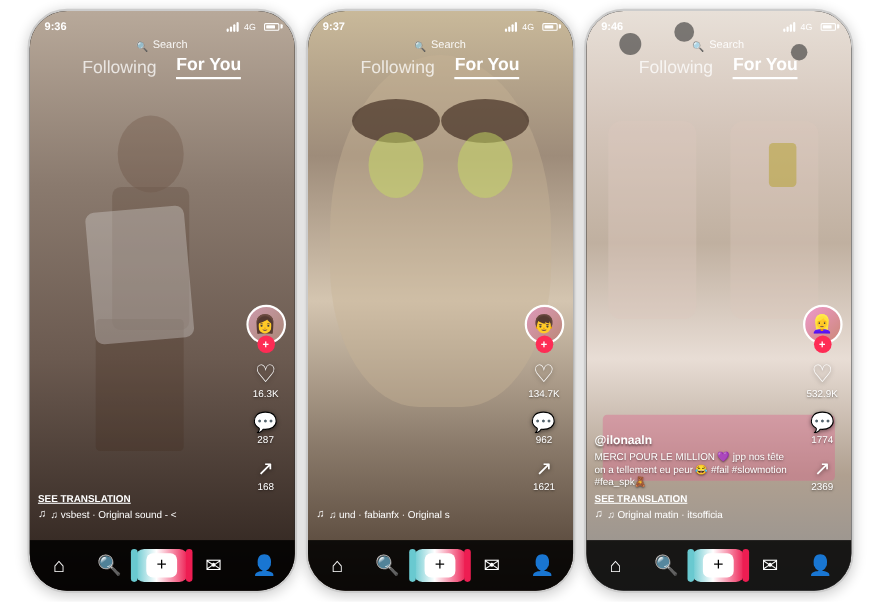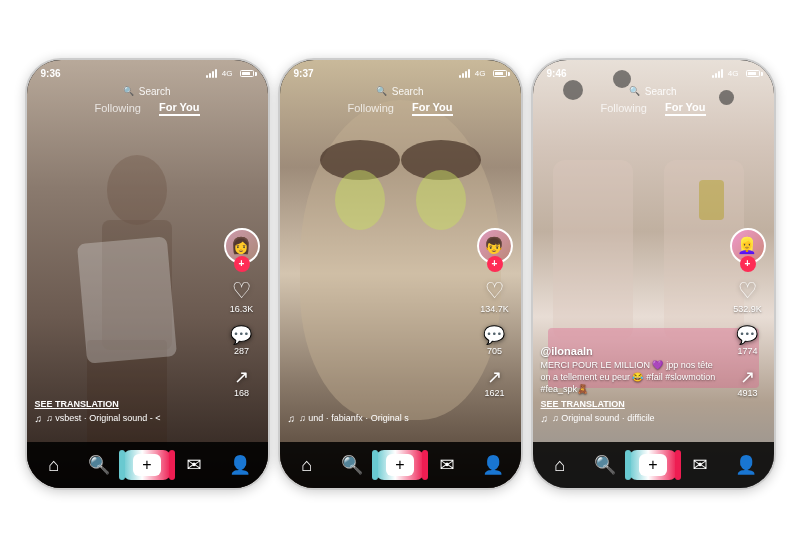--- a/index.html
+++ b/index.html
@@ -14,21 +14,21 @@
       overflow: hidden;
     }
     .phones-container {
       display: flex;
       gap: 8px;
       padding: 8px;
       background: #fff;
     }
     .phone {
       width: 245px;
-      height: 432px;
+      height: 531px;
       border-radius: 36px;
       border: 2px solid #ccc;
       overflow: hidden;
       position: relative;
       background: #000;
       box-shadow: 0 2px 12px rgba(0,0,0,0.2);
     }
     .phone-screen {
       width: 100%;
       height: 100%;
@@ -134,21 +134,21 @@
       font-size: 10px;
       opacity: 0.9;
     }
     .nav-tabs {
       display: flex;
       gap: 18px;
       align-items: center;
     }
     .nav-tab {
       color: rgba(255,255,255,0.75);
-      font-size: 11px;
+      font-size: 16px;
       font-weight: 400;
       cursor: pointer;
     }
     .nav-tab.active {
       color: #fff;
       font-weight: 700;
       border-bottom: 2px solid #fff;
       padding-bottom: 1px;
     }
     
@@ -464,21 +464,21 @@
             <div class="avatar-face">👦</div>
           </div>
           <div class="follow-btn">+</div>
         </div>
         <div class="control-item">
           <span class="control-icon">♡</span>
           <span class="control-count">134.7K</span>
         </div>
         <div class="control-item">
           <span class="control-icon" style="font-size:18px">💬</span>
-          <span class="control-count">705</span>
+          <span class="control-count">962</span>
         </div>
         <div class="control-item">
           <span class="control-icon" style="font-size:18px">↗</span>
           <span class="control-count">1621</span>
         </div>
       </div>
 
       <div class="bottom-info">
         <div class="sound-info">
           <span class="music-note">♫</span>
@@ -561,33 +561,33 @@
         <div class="control-item">
           <span class="control-icon">♡</span>
           <span class="control-count">532.9K</span>
         </div>
         <div class="control-item">
           <span class="control-icon" style="font-size:18px">💬</span>
           <span class="control-count">1774</span>
         </div>
         <div class="control-item">
           <span class="control-icon" style="font-size:18px">↗</span>
-          <span class="control-count">4913</span>
+          <span class="control-count">2369</span>
         </div>
       </div>
 
       <div class="bottom-info">
         <div class="username">@ilonaaln</div>
         <div class="caption">MERCI POUR LE MILLION 💜 jpp nos tête
 on a tellement eu peur 😂 #fail
 #slowmotion #fea_spk🧸</div>
         <span class="see-translation">SEE TRANSLATION</span>
         <div class="sound-info">
           <span class="music-note">♫</span>
-          <span>♫  Original sound · difficile</span>
+          <span>♫  Original matin · itsofficia</span>
         </div>
       </div>
 
       <div class="bottom-nav">
         <div class="bottom-nav-item">
           <span class="bottom-nav-icon active">⌂</span>
         </div>
         <div class="bottom-nav-item">
           <span class="bottom-nav-icon">🔍</span>
         </div>

